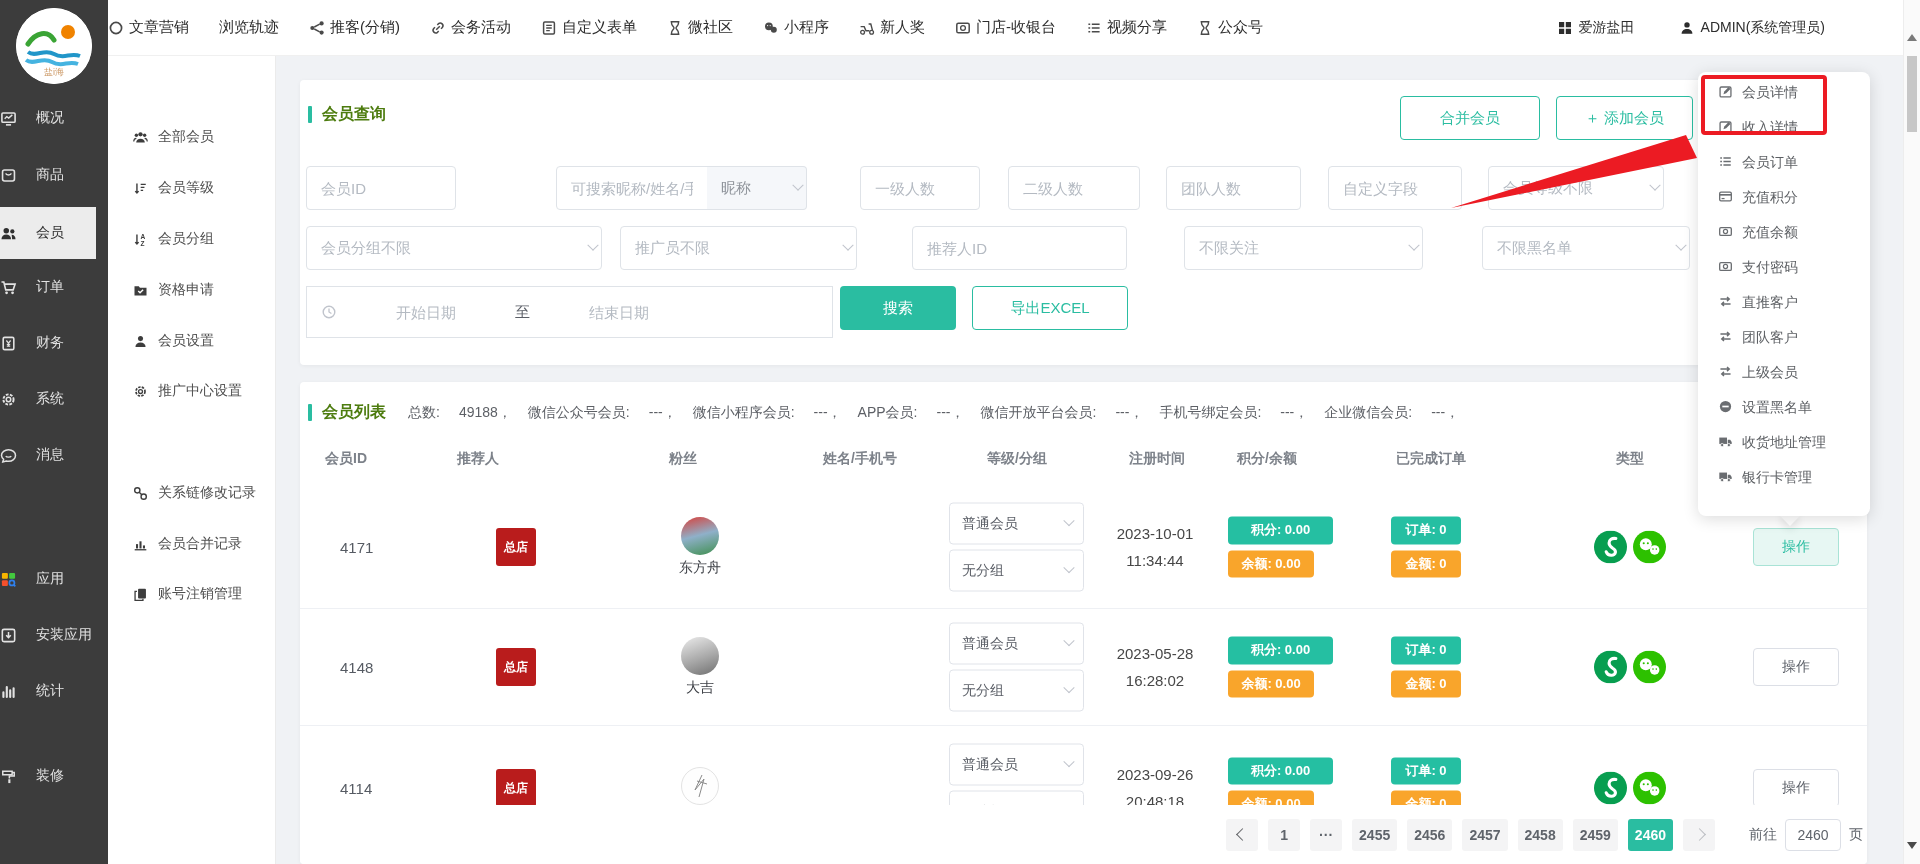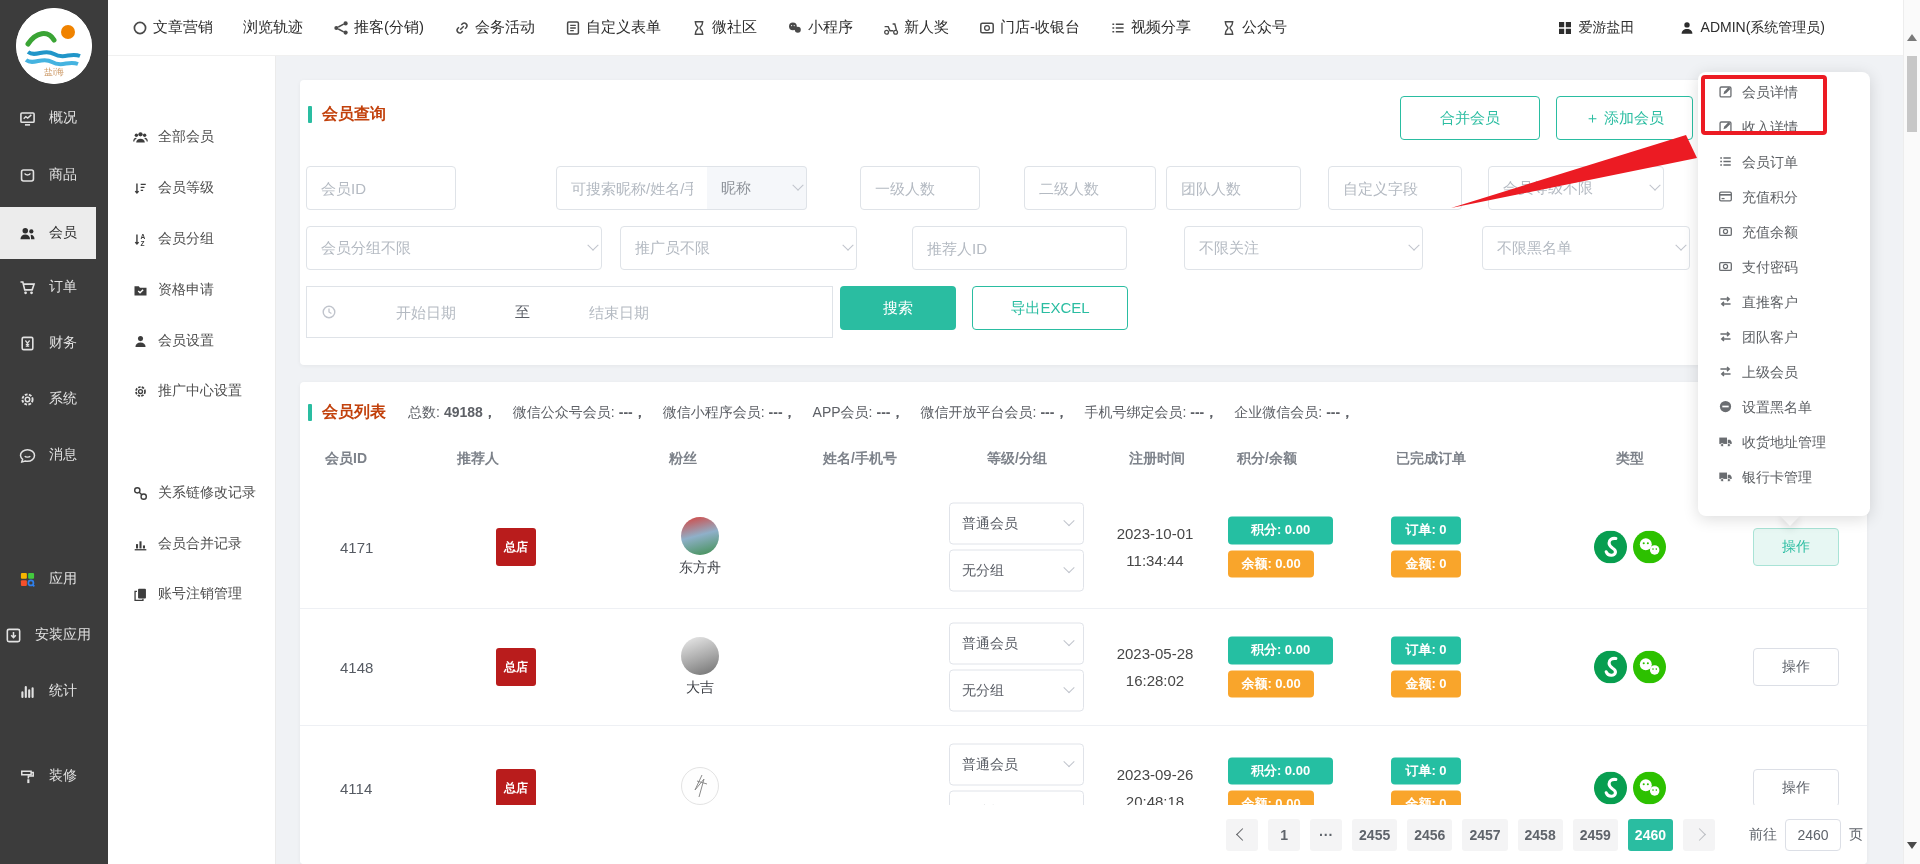--- a/index.html
+++ b/index.html
@@ -3,57 +3,57 @@
 <meta charset="utf-8">
 <style>
 *{margin:0;padding:0;box-sizing:border-box}
 html,body{width:1920px;height:864px;overflow:hidden}
 body{font-family:"Liberation Sans","DejaVu Sans",sans-serif;background:#f0f2f5;position:relative;color:#303133}
 svg.i{width:16px;height:16px;flex:none;display:block}
 .chev{width:8px;height:8px;border-right:1.5px solid #c0c4cc;border-bottom:1.5px solid #c0c4cc;transform:rotate(45deg) translate(-2px,-2px);flex:none}
 
 #darksb{position:absolute;left:0;top:0;width:108px;height:864px;background:#3c3c3c;z-index:12}
 .logo{position:absolute;left:16px;top:8px;width:76px;height:76px;border-radius:50%;background:#fff;overflow:hidden}
-.dsb-item{position:absolute;left:0;width:96px;height:52px;display:flex;align-items:center;justify-content:center;gap:13px;color:#e2e2e2;font-size:14px;cursor:pointer}
+.dsb-item{position:absolute;left:0;width:96px;height:52px;display:flex;align-items:center;justify-content:flex-start;gap:19px;color:#e2e2e2;font-size:14px;cursor:pointer}
 .dsb-item svg.i{width:17px;height:17px}
 .dsb-item.active{background:#ececec;color:#2f2f2f}
 
-#topbar{position:absolute;left:108px;top:0;width:1795px;height:56px;background:#fff;display:flex;align-items:center;padding-left:24px;z-index:6;border-bottom:1px solid #f0f0f0}
+#topbar{position:absolute;left:108px;top:0;width:1795px;height:56px;background:#fff;display:flex;align-items:center;padding-left:0;z-index:6;border-bottom:1px solid #f0f0f0}
 .nav-item{display:flex;align-items:center;gap:5px;font-size:15px;color:#2d2d2d;margin-right:30px;cursor:pointer;white-space:nowrap}
 .nav-item svg.i{color:#4a4a4a}
 #topbar-right{margin-left:auto;display:flex;align-items:center;gap:44px;margin-right:78px}
 .tbr-item{display:flex;align-items:center;gap:6px;font-size:14px;color:#2d2d2d;cursor:pointer}
 
 #submenu{position:absolute;left:108px;top:56px;width:168px;height:808px;background:#fff;border-right:1px solid #ebebeb;z-index:5}
 .sm-item{position:absolute;left:0;width:168px;height:42px;display:flex;align-items:center;gap:10px;padding-left:25px;font-size:14px;color:#4f4f4f;cursor:pointer}
 .sm-item svg.i{color:#3d3d3d;width:15px;height:15px}
 
 .card{position:absolute;background:#fff;border-radius:4px;box-shadow:0 1px 4px rgba(0,0,0,.05)}
 #card-query{left:300px;top:80px;width:1567px;height:285px}
 #card-list{left:300px;top:382px;width:1567px;height:482px;overflow:hidden}
-.panel-title{position:absolute;left:8px;display:flex;align-items:center;gap:10px;font-size:16px;font-weight:700;color:#c2410c}
+.panel-title{position:absolute;left:8px;display:flex;align-items:center;gap:10px;font-size:16px;font-weight:700;color:#4d7c0f}
 .tbar{width:4px;height:17px;background:#2abda1;border-radius:1px}
 .btn-outline{position:absolute;height:44px;border:1px solid #2abda1;color:#2abda1;background:#fff;border-radius:4px;font-size:15px;display:flex;align-items:center;justify-content:center;cursor:pointer}
 
 .inp{position:absolute;height:44px;border:1px solid #dfe3e8;border-radius:4px;background:#fff;font-size:15px;color:#555;padding:0 14px;outline:none;font-family:inherit}
 .inp::placeholder{color:#b4bac2}
 .sel{position:absolute;height:44px;border:1px solid #dfe3e8;border-radius:4px;background:#fff;display:flex;align-items:center;justify-content:space-between;padding:0 4px 0 14px;font-size:15px;color:#b4bac2;cursor:pointer}
 #f-searchtype{background:#f5f7fa;color:#8f949b;border-left:none;border-top-left-radius:0;border-bottom-left-radius:0}
 #f-search{border-top-right-radius:0;border-bottom-right-radius:0}
 #f-date{position:absolute;height:52px;border:1px solid #dfe3e8;border-radius:0;background:#fff;display:flex;align-items:center;color:#b4bac2}
 #f-date svg.i{margin-left:14px;color:#c0c4cc}
 #f-date input{border:none;outline:none;width:178px;text-align:center;font-size:15px;color:#555;font-family:inherit;background:transparent}
 #f-date input::placeholder{color:#b4bac2}
 #f-date .to{color:#5a5e66;font-size:15px}
 #btn-search{position:absolute;left:540px;top:206px;width:116px;height:44px;background:#2abda1;border:none;border-radius:4px;color:#fff;font-size:15px;cursor:pointer;font-family:inherit}
 #btn-export{left:672px;top:206px;width:156px}
 
 #list-head{position:absolute;left:8px;top:20px;display:flex;align-items:center;gap:22px}
 #list-stats{display:flex;align-items:center;gap:16px;font-size:14px;color:#5d6066}
-.stat b{font-weight:700;margin-left:4px}
+.stat b{font-weight:400;margin-left:19px}
 .th{position:absolute;top:68px;font-size:14px;color:#7d828a;font-weight:700}
 .trow{position:absolute;left:0;width:1567px}
 .trow .cell{position:absolute;top:50%;transform:translateY(-50%)}
 .cid{left:40px;font-size:15px;color:#565b63}
 .refbadge{left:196px;background:#b91c1c;color:#fff;font-size:12px;font-weight:700;padding:13px 8px;border-radius:3px;line-height:1}
 .fancol{left:330px;width:140px;display:flex;flex-direction:column;align-items:center;gap:4px}
 .avatar{width:38px;height:38px;border-radius:50%;overflow:hidden;flex:none}
 .av1{background:linear-gradient(165deg,#d8403a 0%,#8fb0c9 48%,#3f8f4f 100%)}
 .av2{background:linear-gradient(160deg,#ececec 0%,#a9a9a9 55%,#6f6f6f 100%)}
 .av3{background:#fefefe;border:1px solid #e3e3e3}
@@ -504,21 +504,21 @@
   <button class="btn-outline" style="left:1100px;top:16px;width:140px">合并会员</button>
   <button class="btn-outline" style="left:1256px;top:16px;width:137px">＋ 添加会员</button>
 
   <input class="inp" style="left: 6px; top: 86px; width: 150px;" placeholder="会员ID">
   <input class="inp" id="f-search" style="left: 256px; top: 86px; width: 152px;" placeholder="可搜索昵称/姓名/手机号">
   <div class="sel" id="f-searchtype" style="left:407px;top:86px;width:100px">
       <span>昵称</span>
       <span class="chev"></span>
     </div>
   <input class="inp" style="left: 560px; top: 86px; width: 120px;" placeholder="一级人数">
-  <input class="inp" style="left: 708px; top: 86px; width: 132px; margin-left: 16px;" placeholder="二级人数">
+  <input class="inp" style="left: 708px; top: 86px; width: 132px;" placeholder="二级人数">
   <input class="inp" style="left: 866px; top: 86px; width: 135px;" placeholder="团队人数">
   <input class="inp" style="left: 1028px; top: 86px; width: 134px;" placeholder="自定义字段">
   <div class="sel" style="left:1188px;top:86px;width:176px">
       <span>会员等级不限</span>
       <span class="chev"></span>
     </div>
 
   <div class="sel" style="left:6px;top:146px;width:296px">
       <span>会员分组不限</span>
       <span class="chev"></span>

